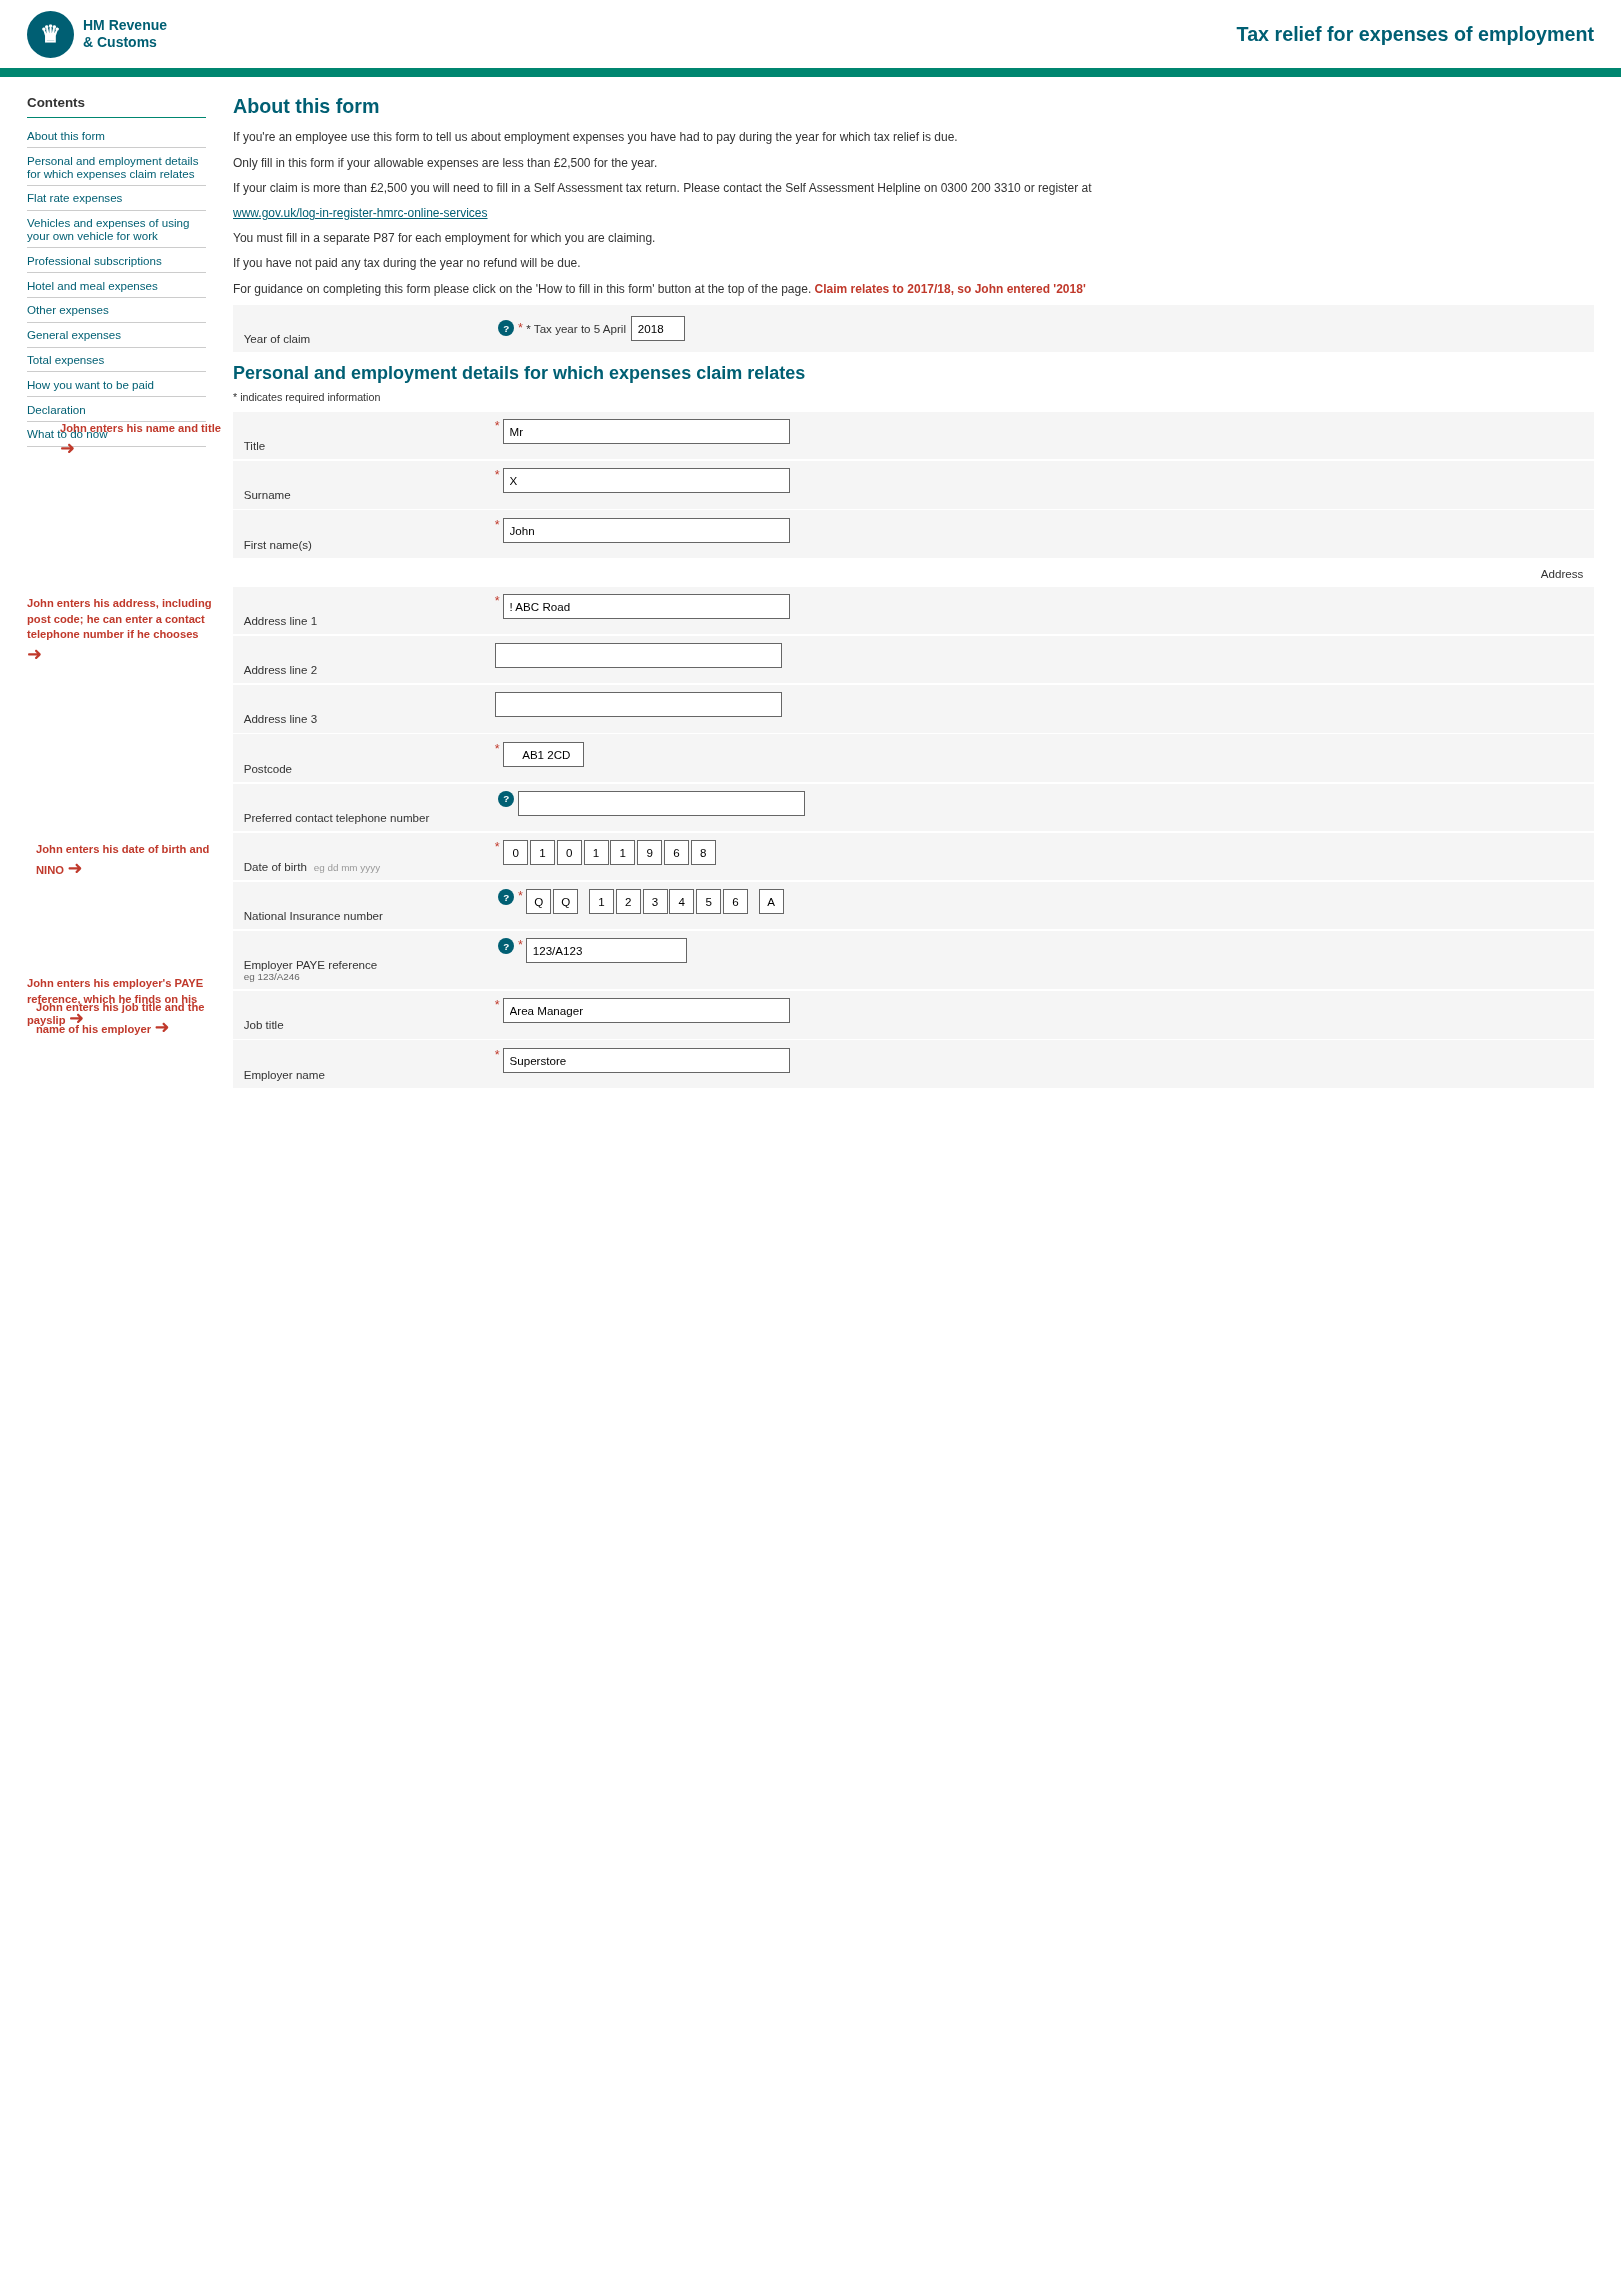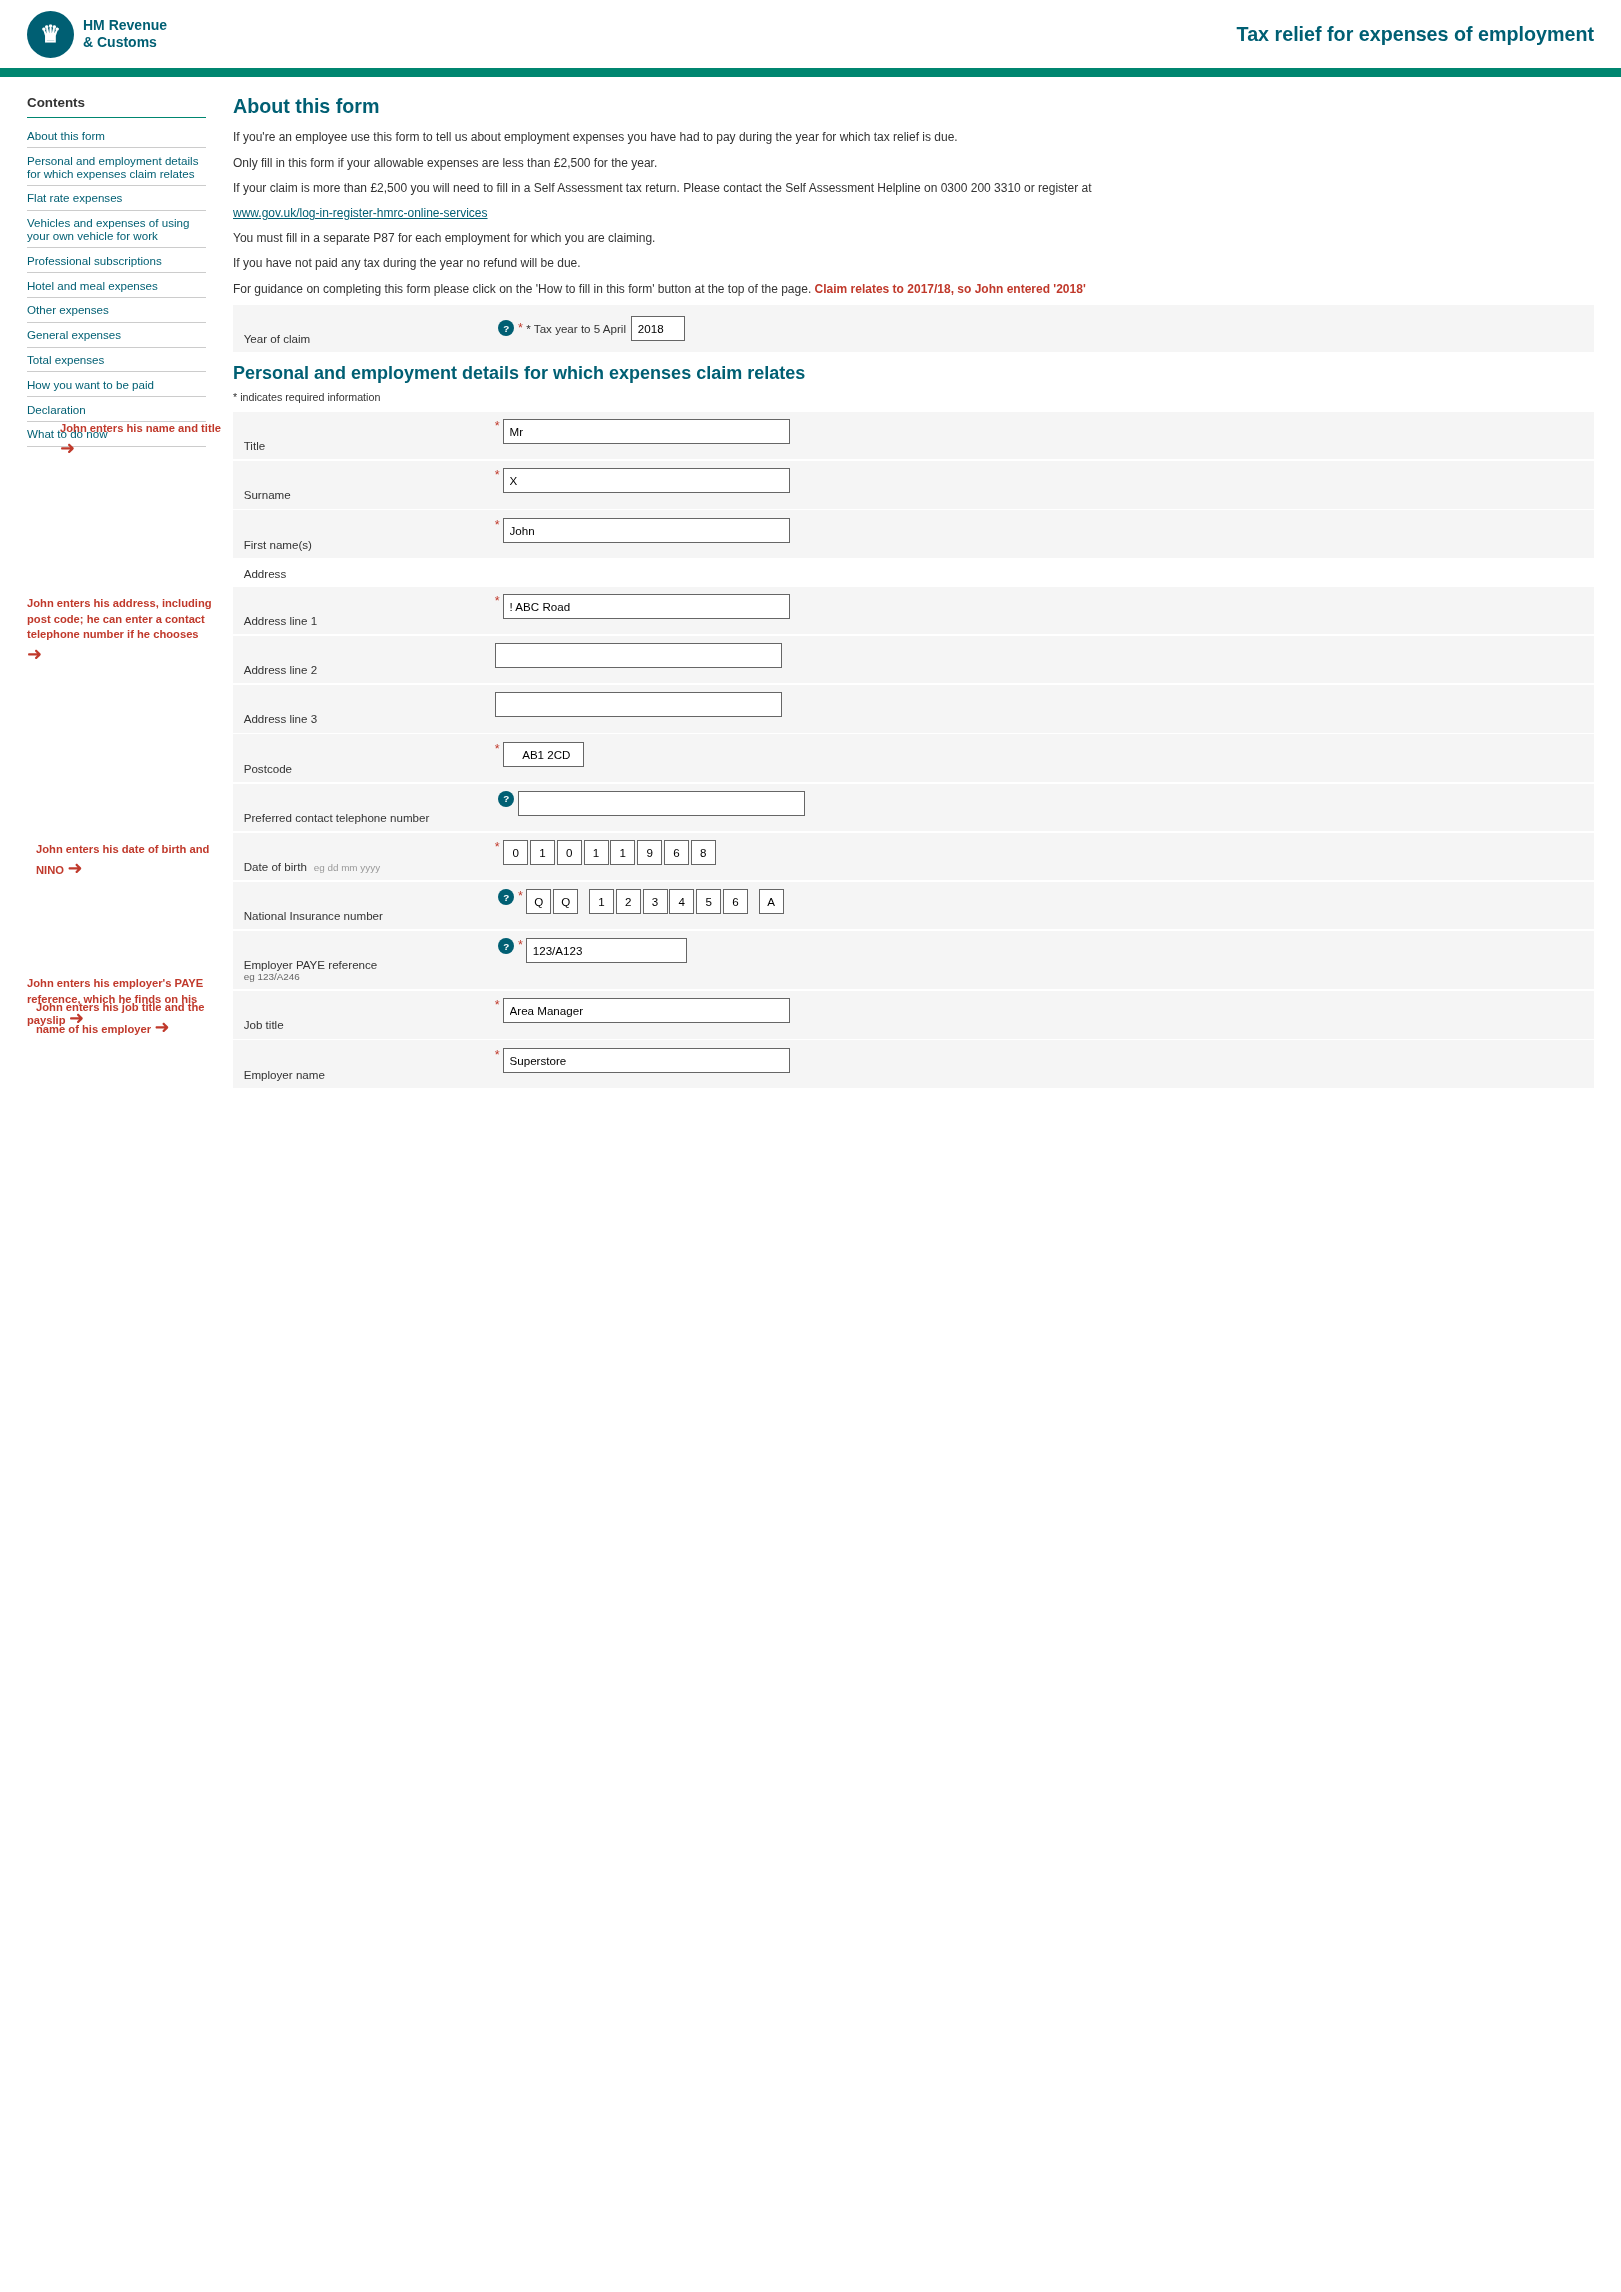--- a/index.html
+++ b/index.html
@@ -189,20 +189,21 @@
     }
     .ni-spacer {
       width: 7.2px;
     }
     
     .address-header {
       padding: 7.2px 10.7px;
       font-size: 11.6px;
       color: #333;
       font-weight: normal;
+      text-align: right;
     }
     
     .year-row {
       display: flex;
       align-items: center;
       background: #f5f5f5;
       padding: 7.2px 10.7px;
       margin-bottom: 10.7px;
     }
     .year-input {

